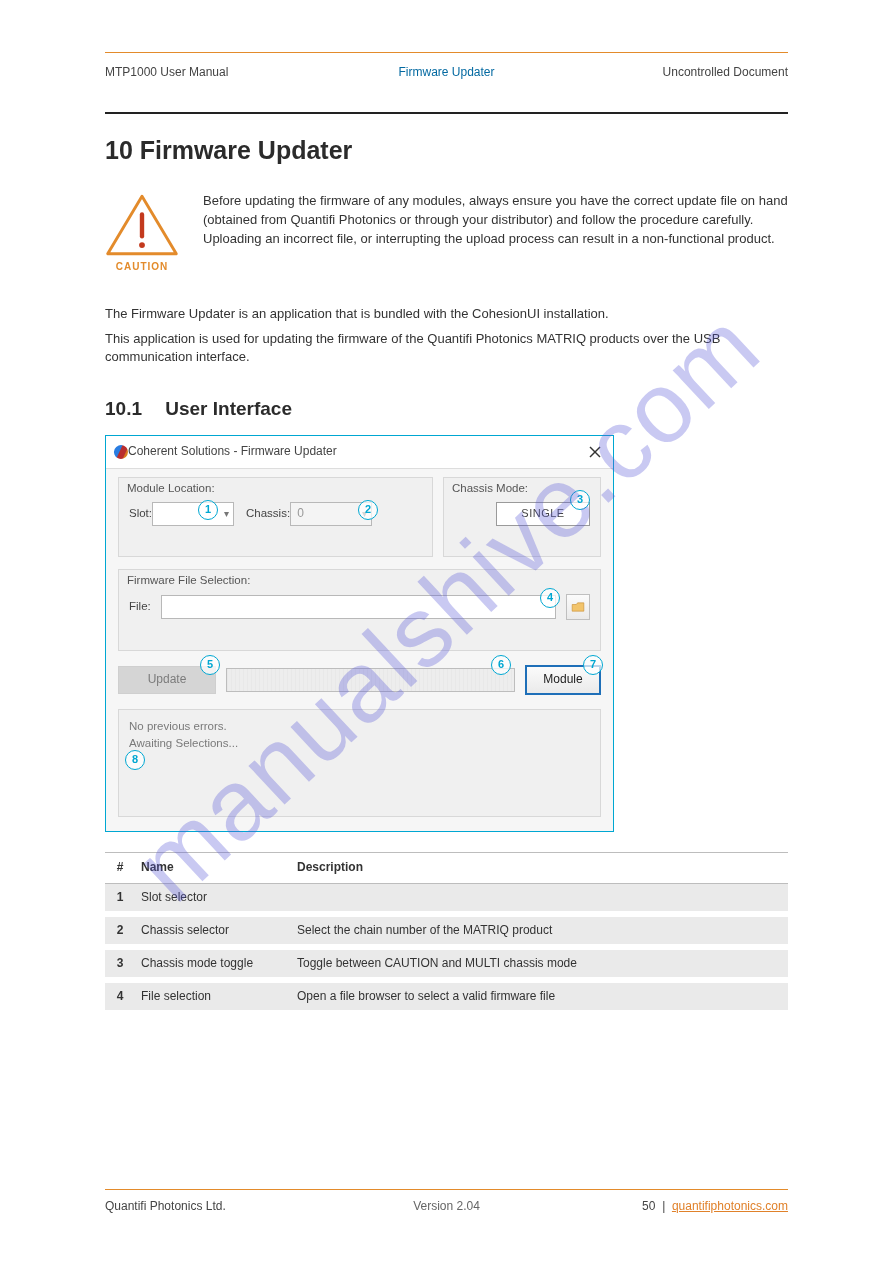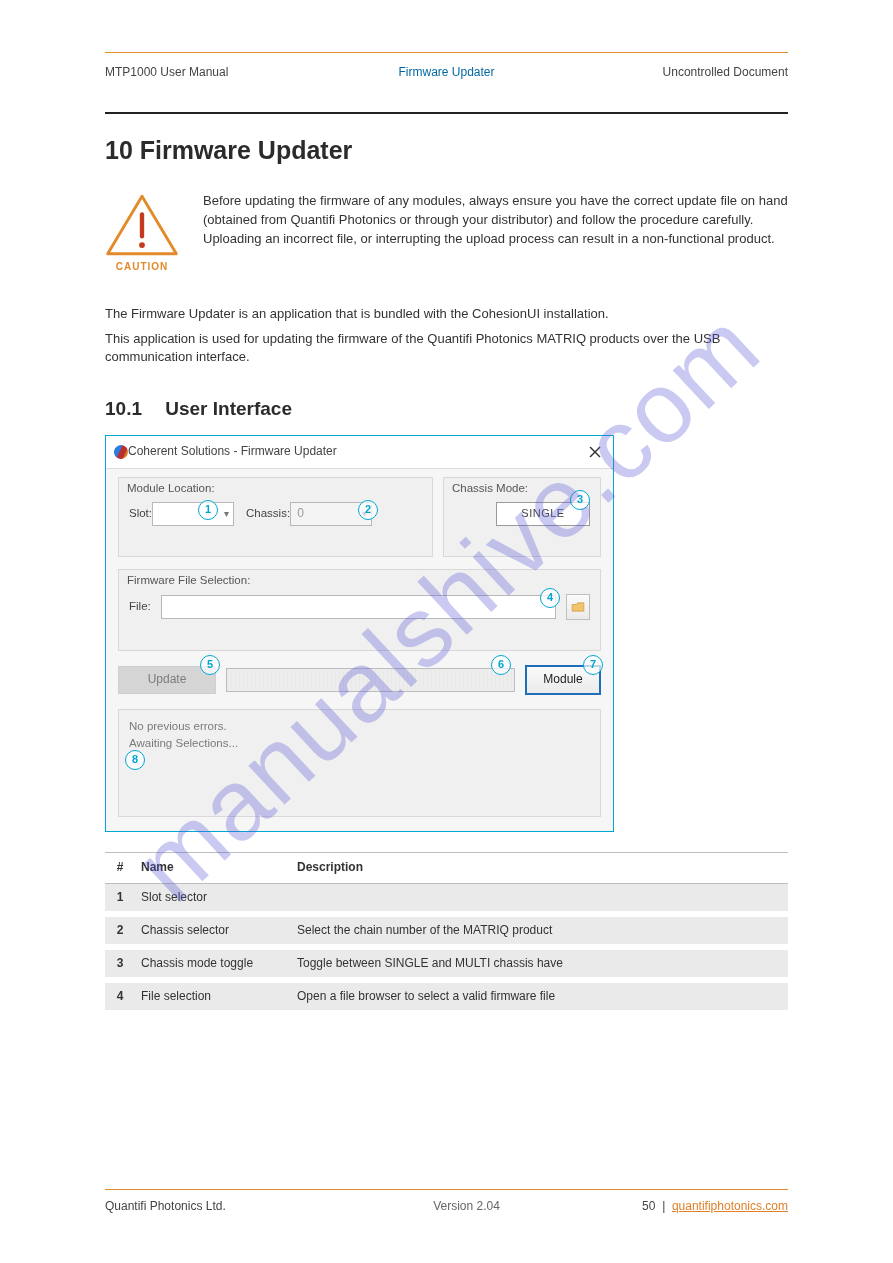--- a/index.html
+++ b/index.html
@@ -290,21 +290,20 @@
     border-top: 1.5px solid var(--orange);
     padding-top: 8px;
     display:flex;
     justify-content: space-between;
     font-size: 12px;
     color:#444;
   }
   .page-footer .center {
     position:absolute; left:50%; transform:translateX(-50%);
     color:#666;
-    margin-left:20px;
   }
   .page-footer .right { color:#e0812a; text-decoration: underline; }
 </style>
 </head>
 <body>
 
 <div class="watermark">manualshive.com</div>
 
 <div class="page-nav">
   <span>MTP1000 User Manual</span>
@@ -424,21 +423,21 @@
       <div class="c2">Slot selector</div>
     </div>
     <div class="ref-row">
       <div class="c1">2</div>
       <div class="c2">Chassis selector</div>
       <div class="c3">Select the chain number of the MATRIQ product</div>
     </div>
     <div class="ref-row">
       <div class="c1">3</div>
       <div class="c2">Chassis mode toggle</div>
-      <div class="c3">Toggle between SINGLE and MULTI chassis have</div>
+      <div class="c3">Toggle between CAUTION and MULTI chassis mode</div>
     </div>
     <div class="ref-row">
       <div class="c1">4</div>
       <div class="c2">File selection</div>
       <div class="c3">Open a file browser to select a valid firmware file</div>
     </div>
   </div>
 </div>
 
 <div class="page-footer">

